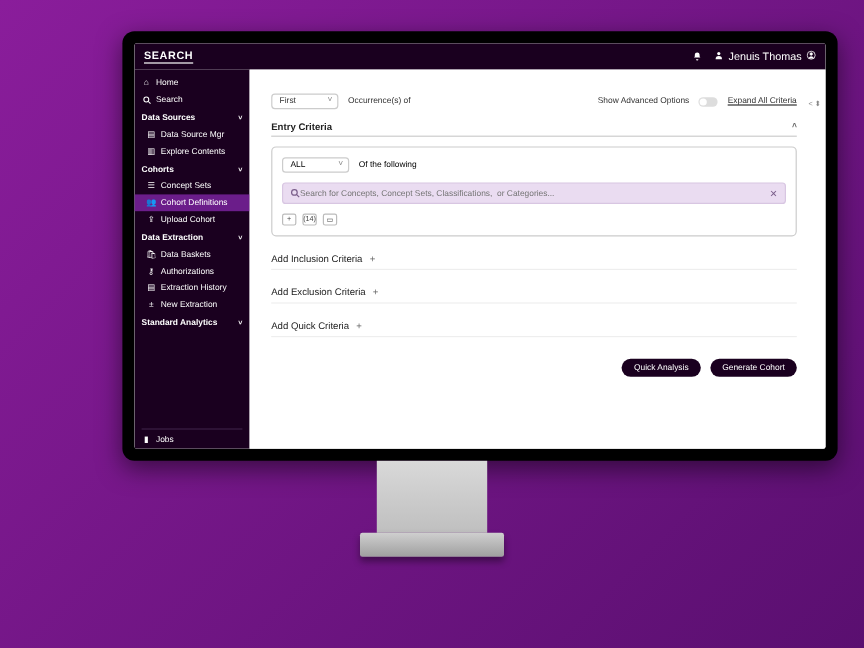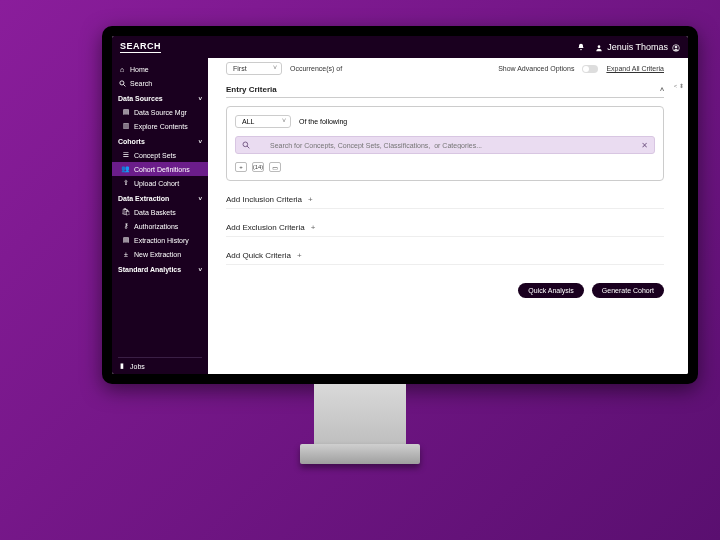--- a/index.html
+++ b/index.html
@@ -2,50 +2,50 @@
 <html><head>
 <meta charset="utf-8">
 <style>
   * { box-sizing: border-box; margin: 0; padding: 0; font-family: -apple-system, Helvetica, Arial, sans-serif; }
   body { width: 720px; height: 540px; overflow: hidden; background: linear-gradient(135deg, #8a1d9b 0%, #5a0f70 100%); position: relative; }
   .monitor-frame { position: absolute; left: 62px; top: 26px; width: 596px; height: 358px; background: #000; border-radius: 10px; padding: 10px; box-shadow: 0 6px 20px rgba(0,0,0,0.5); margin-left: 40px; }
   .screen { width: 100%; height: 100%; display: flex; flex-direction: column; background: #fff; border-radius: 2px; overflow: hidden; }
   .topbar { height: 22px; background: #1a001f; display: flex; align-items: center; color: #fff; font-size: 9px; padding: 0 8px; }
   .topbar .brand { font-weight: 700; letter-spacing: .5px; border-bottom: 1px solid #fff; padding-bottom: 1px; }
   .topbar .spacer { flex: 1; }
-  .topbar .tb-item { display: inline-flex; align-items: flex-end; gap: 4px; margin-left: 10px; }
+  .topbar .tb-item { display: inline-flex; align-items: flex-start; gap: 4px; margin-left: 10px; }
   .body { flex: 1; display: flex; min-height: 0; }
   .sidebar { width: 96px; background: #1a001f; color: #fff; font-size: 7px; display: flex; flex-direction: column; padding: 4px 0; }
   .side-link { display: flex; align-items: center; gap: 4px; padding: 3px 6px; cursor: pointer; }
   .side-link.sub { padding-left: 10px; }
   .side-link.active { background: #6b1d8a; }
   .side-head { display: flex; align-items: center; justify-content: space-between; padding: 3px 6px; font-weight: 700; margin-top: 2px; cursor: pointer; }
   .side-head::before { content: ""; display: block; position: absolute; }
   .side-spacer { flex: 1; }
   .side-foot { border-top: 1px solid #3a1f45; margin: 4px 6px 0 6px; padding-top: 4px; display: flex; align-items: center; gap: 4px; }
   .ico { width: 8px; height: 8px; display: inline-flex; align-items: center; justify-content: center; font-size: 7px; }
   .chev { font-size: 6px; }
 
-  .content { flex: 1; background: #fff; position: relative; padding: 4px 24px 14px 18px; overflow: hidden; }
+  .content { flex: 1; background: #fff; position: relative; padding: 20px 24px 14px 18px; overflow: hidden; }
   .ribbon { position: absolute; right: 4px; top: 24px; font-size: 6px; color: #888; writing-mode: horizontal-tb; }
   .row { display: flex; align-items: center; gap: 8px; font-size: 7px; color: #333; }
   .sel { border: 1px solid #ccc; border-radius: 3px; padding: 2px 14px 2px 6px; font-size: 7px; position: relative; background: #fff; cursor: pointer; }
   .sel::after { content: "˅"; position: absolute; right: 4px; top: 1px; font-size: 7px; color: #888; }
   .toprow { justify-content: flex-start; }
   .toprow .right { margin-left: auto; display: flex; align-items: center; gap: 8px; }
   .toggle { width: 16px; height: 8px; border-radius: 4px; background: #ddd; position: relative; cursor: pointer; }
   .toggle::after { content: ""; position: absolute; left: 1px; top: 1px; width: 6px; height: 6px; border-radius: 50%; background: #fff; }
   .link { text-decoration: underline; cursor: pointer; color: #333; }
 
   .section-head { display: flex; align-items: center; justify-content: space-between; font-size: 8px; font-weight: 700; color: #222; margin-top: 10px; border-bottom: 1px solid #ccc; padding-bottom: 3px; }
   .caret-up { font-size: 7px; color: #666; }
 
   .criteria-box { border: 1px solid #ccc; border-radius: 4px; margin-top: 8px; padding: 8px; }
   .criteria-box .inner-row { display: flex; align-items: center; gap: 8px; font-size: 7px; }
-  .search-bar { margin-top: 8px; background: #eadcf1; border: 1px solid #d8c6e2; border-radius: 3px; height: 18px; display: flex; align-items: center; padding: 0 6px; gap: 20px; }
+  .search-bar { margin-top: 8px; background: #eadcf1; border: 1px solid #d8c6e2; border-radius: 3px; height: 18px; display: flex; align-items: center; padding: 0 6px; gap: 0; }
   .search-bar input { flex: 1; border: none; background: transparent; font-size: 7px; color: #7a5e8a; outline: none; }
   .search-bar .clear { font-size: 8px; color: #7a5e8a; cursor: pointer; }
   .pillrow { display: flex; gap: 5px; margin-top: 8px; }
   .pill { width: 12px; height: 10px; border: 1px solid #bbb; border-radius: 2px; display: flex; align-items: center; justify-content: center; font-size: 6px; color: #444; cursor: pointer; background: #fff; }
 
   .add-line { display: flex; align-items: flex-end; gap: 6px; font-size: 8px; color: #222; margin-top: 14px; border-bottom: 1px solid #eee; padding-bottom: 4px; cursor: pointer; }
   .add-line .plus { color: #666; }
 
   .btn-row { display: flex; gap: 8px; justify-content: flex-end; margin-top: 18px; }
   .btn { background: #1a001f; color: #fff; border-radius: 10px; font-size: 7px; padding: 4px 10px; cursor: pointer; }

